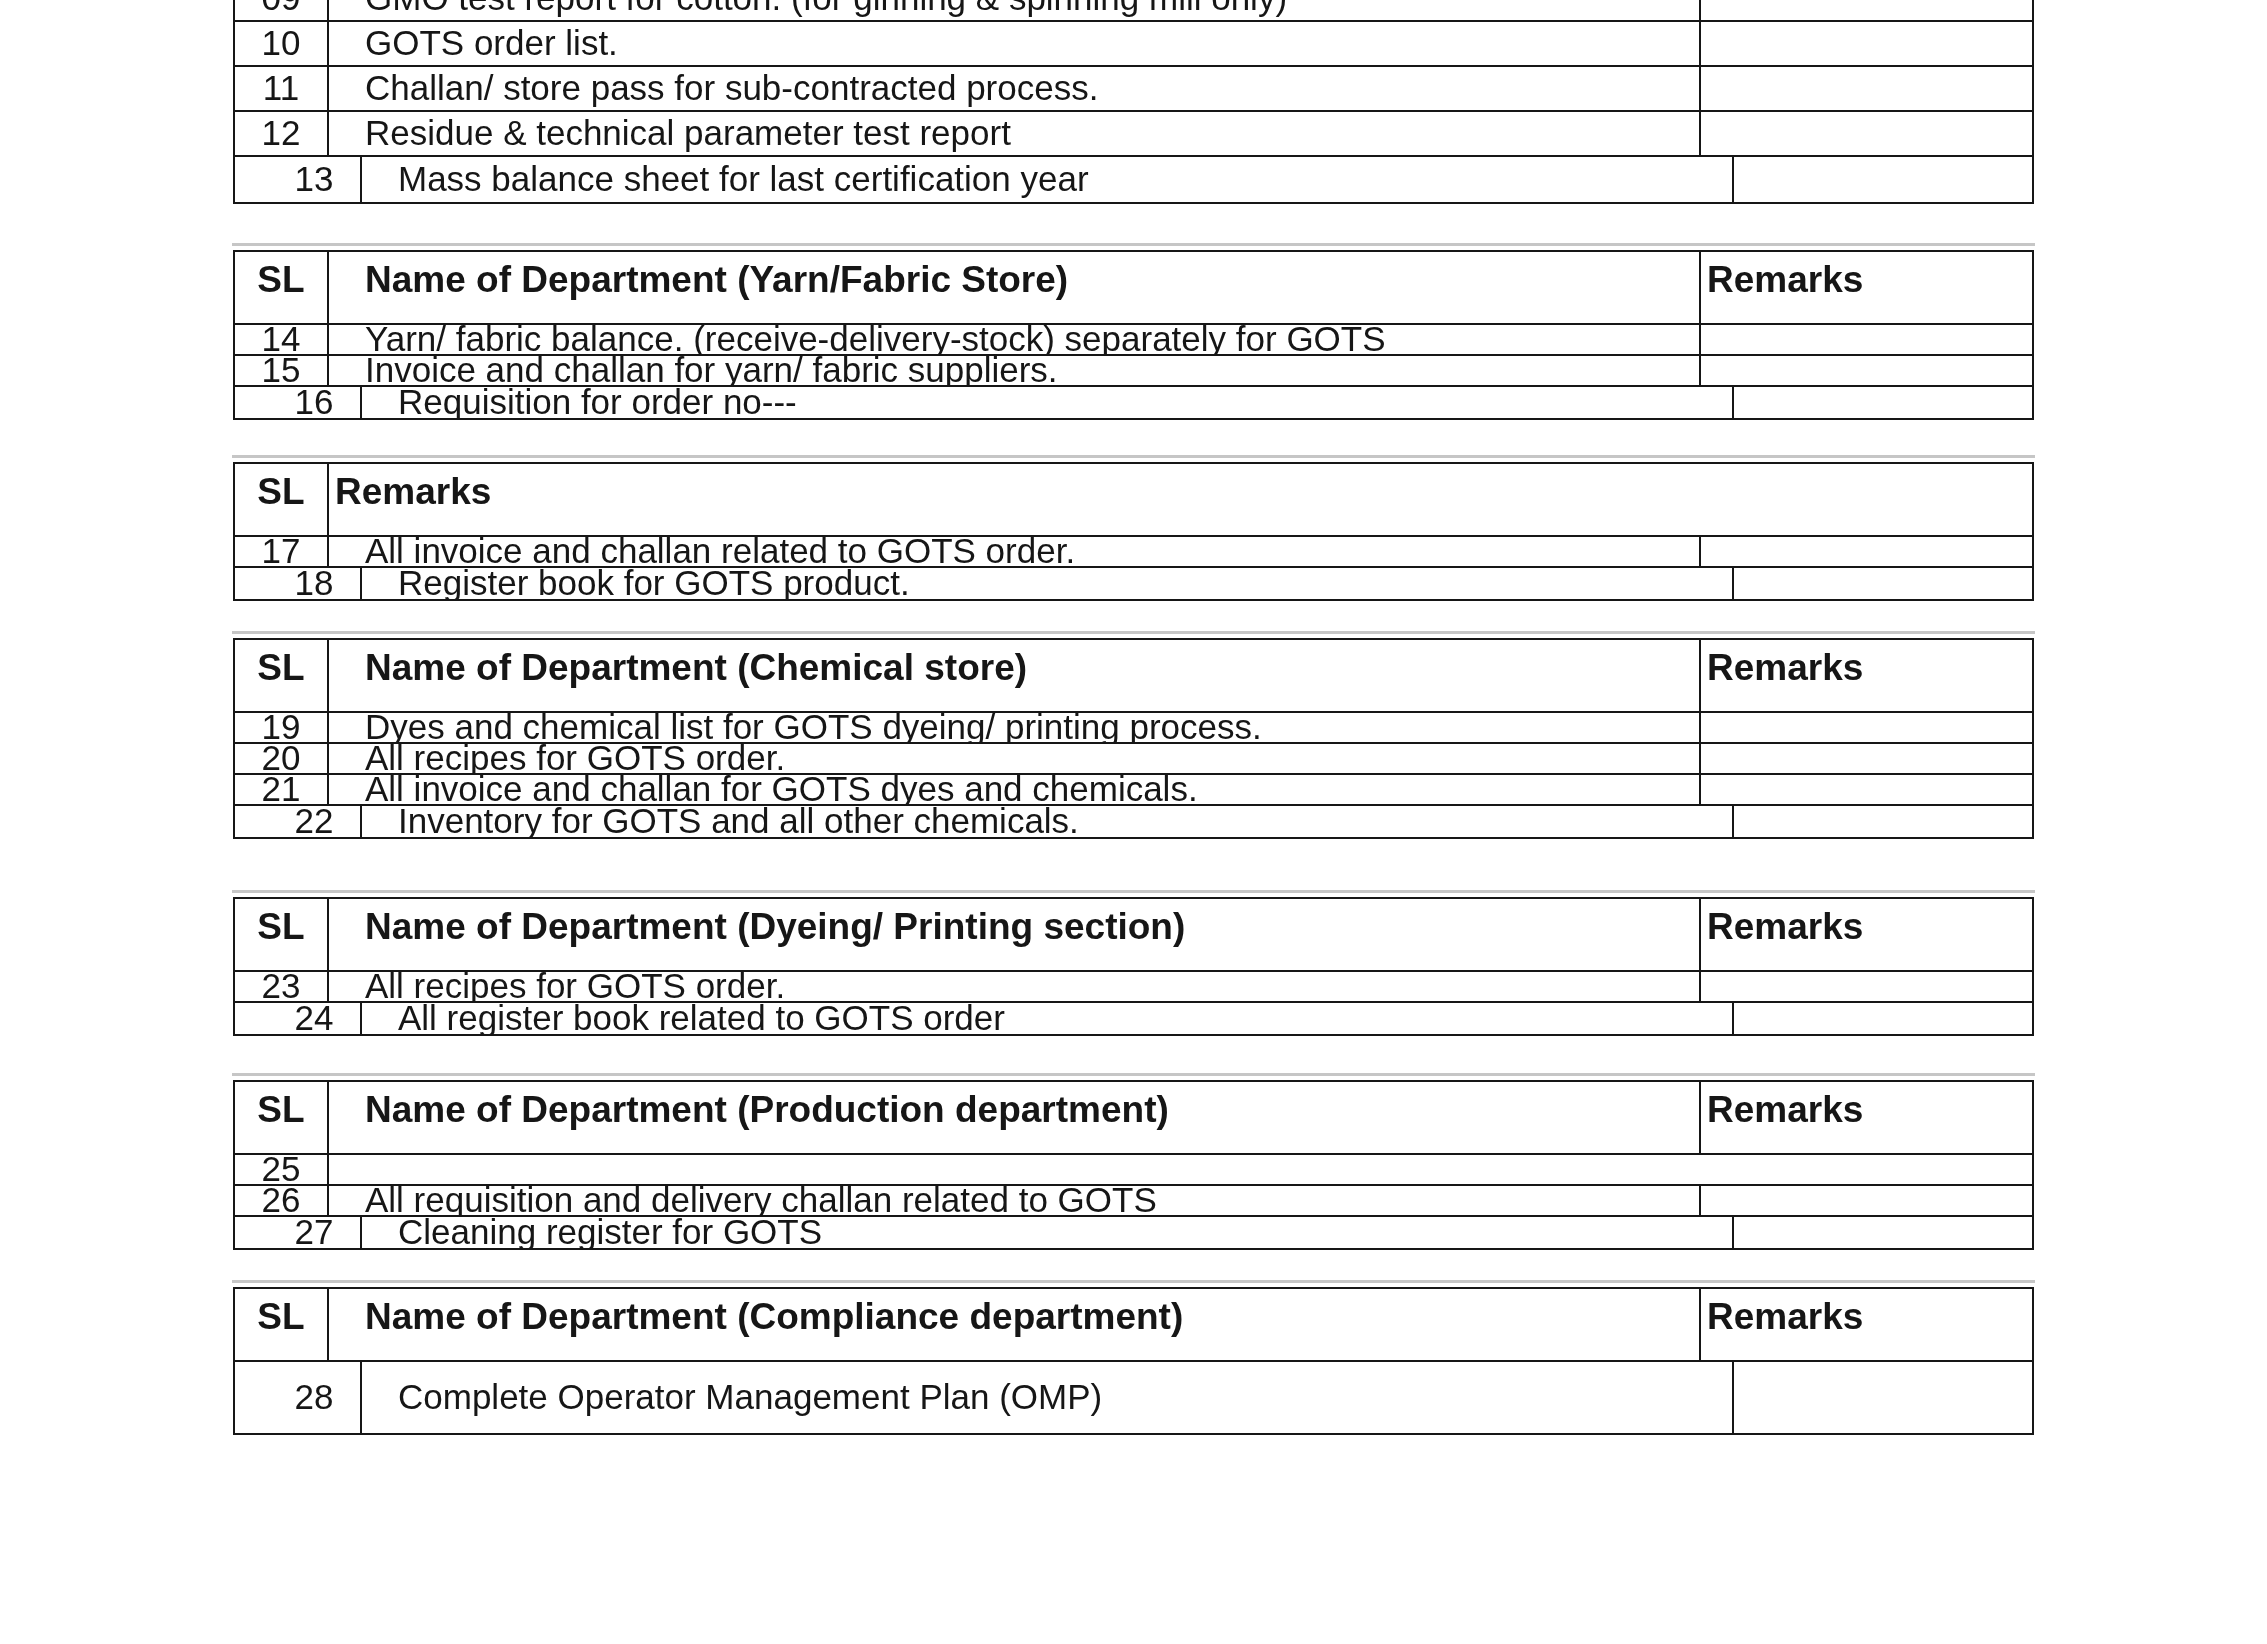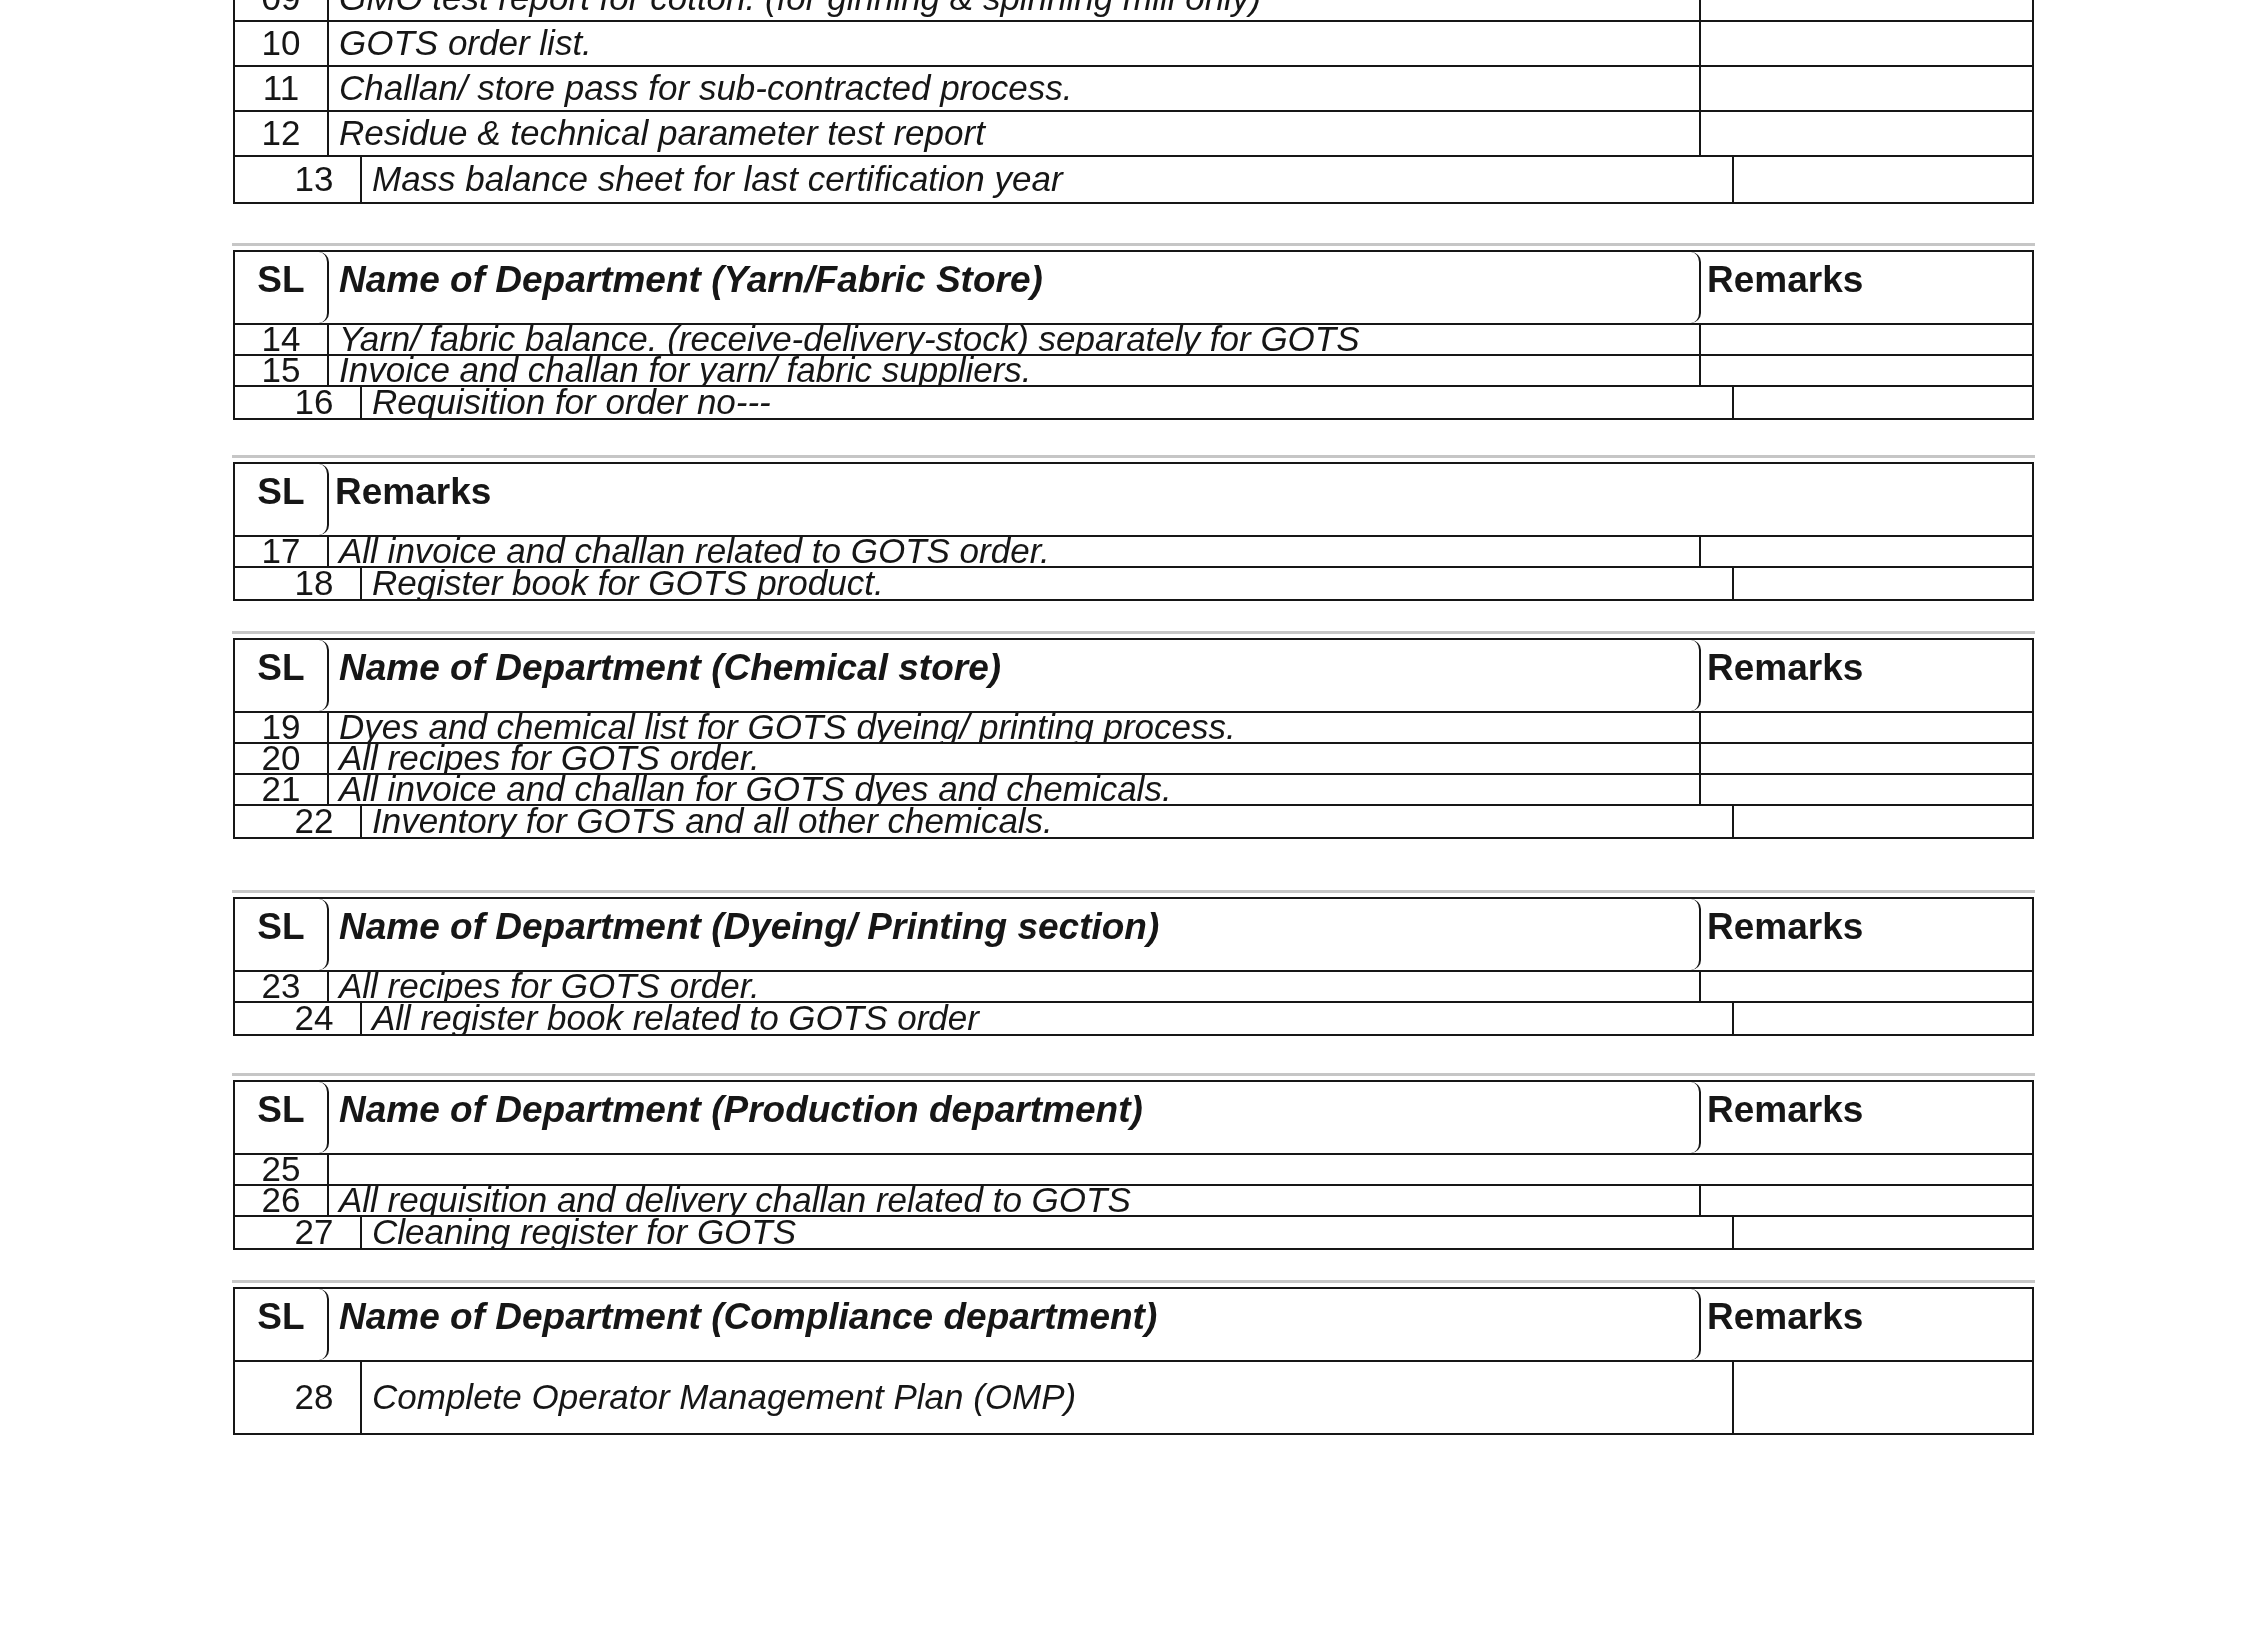--- a/index.html
+++ b/index.html
@@ -48,31 +48,29 @@
     overflow: hidden;
   }
   .sl {
     width: 94px;
     border-right: 2.7px solid #161616;
     justify-content: center;
   }
   .name {
     width: 1372px;
     border-right: 2.7px solid #161616;
-    padding-left: 10px;
-    font-style: italic;
+    padding-left: 36px;
   }
   .remarks { flex: 1; padding-left: 6px; }
   .header-row { height: 73px; }
   .header-row .cell {
     font-weight: bold;
     font-size: 37px;
     align-items: flex-start;
     padding-top: 8.2px;
-    border-radius: 10px;
   }
   
   #t1 { margin-top: -25px; }
   #t1 .row { height: 45px; }
   #t2 { margin-top: 46px; }
   #t3 { margin-top: 42px; }
   #t4 { margin-top: 37px; }
   #t5 { margin-top: 58px; }
   #t6 { margin-top: 44px; }
   #t7 { margin-top: 37px; }

